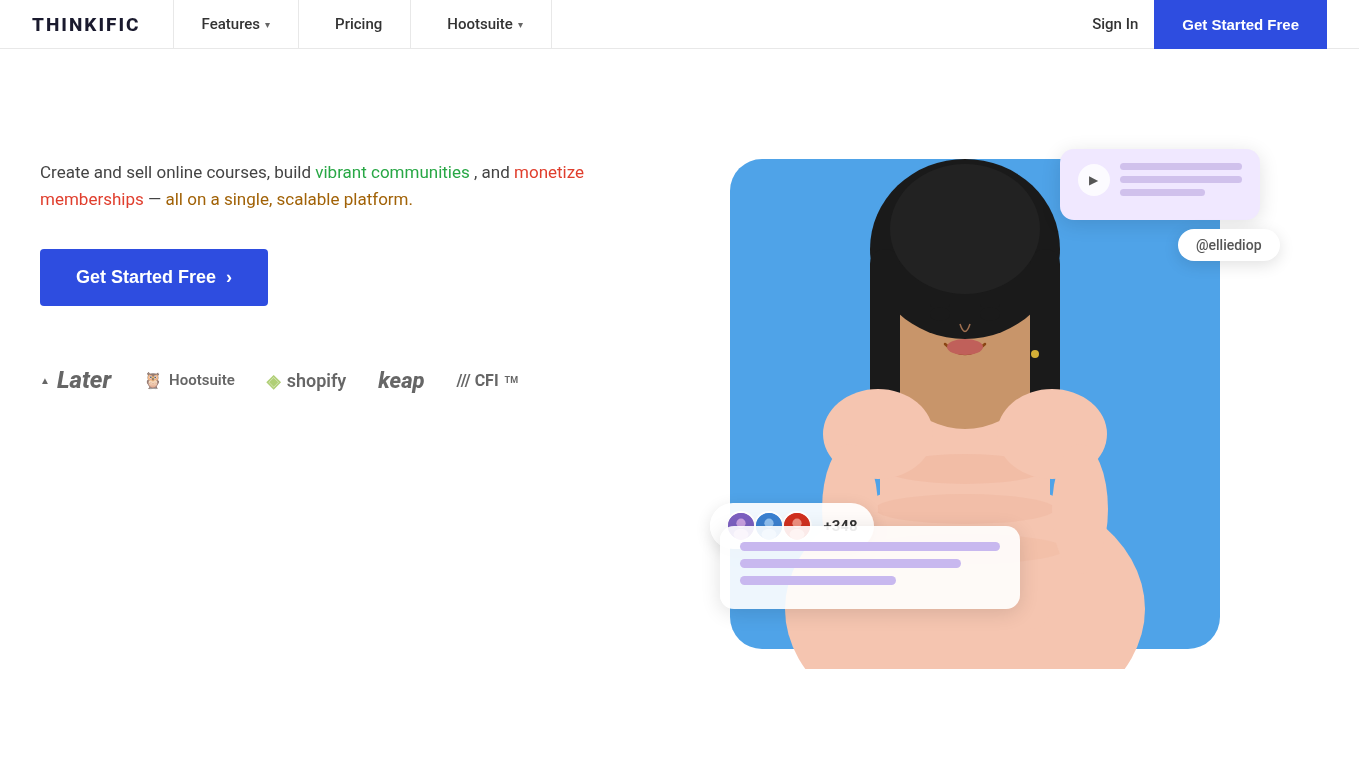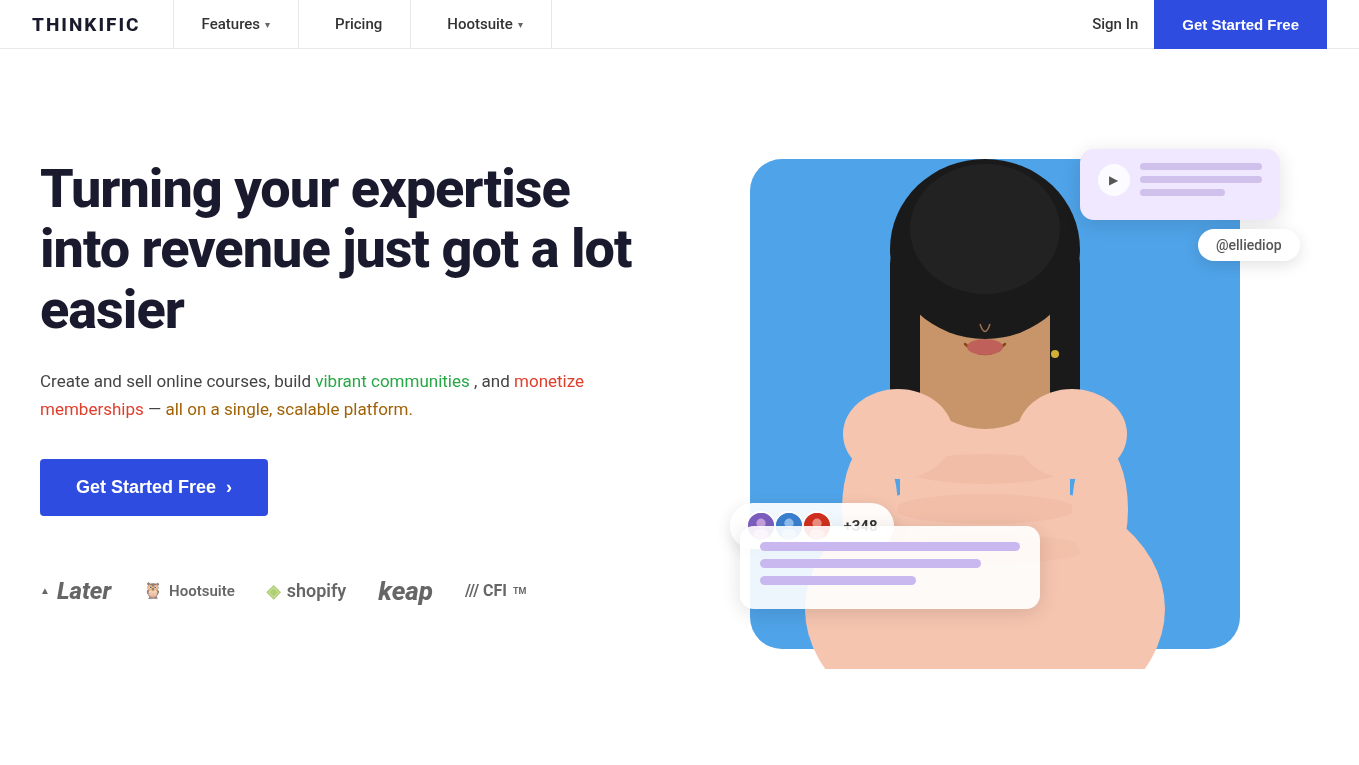--- a/index.html
+++ b/index.html
@@ -139,21 +139,21 @@
       align-items: center;
       gap: 6px;
       font-size: 22px;
       font-weight: 700;
       color: #333;
       opacity: 0.75;
     }
     .logo-later { font-style: italic; font-weight: 800; font-size: 24px; }
     .logo-hootsuite { font-size: 15px; font-weight: 600; }
     .logo-shopify { font-size: 18px; font-weight: 600; }
-    .logo-keap { font-size: 26px; font-weight: 800; font-style: italic; }
+    .logo-keap { font-size: 22px; font-weight: 800; font-style: italic; }
     .logo-cfi { font-size: 16px; font-weight: 700; text-align: center; }
 
     
     .hero-right {
       flex: 1;
       display: flex;
       justify-content: center;
       align-items: flex-start;
       position: relative;
       min-height: 580px;
@@ -321,21 +321,20 @@
   </div>
   <div class="nav-right">
     <span class="sign-in">Sign In</span>
     <button class="get-started-nav">Get Started Free</button>
   </div>
 </nav>
 
 <section class="hero">
 
   <div class="hero-left">
-    <h1 class="hero-title">Turning your expertise into revenue just got a lot easier</h1>
     <p class="hero-subtitle">
       <span>Create and sell online courses, build </span>
       <span class="highlight-green">vibrant communities</span>
       <span>, and </span>
       <span class="highlight-red">monetize memberships</span>
       <span> — </span>
       <span class="highlight-blue">all on a single, scalable platform.</span>
     </p>
     <button class="cta-btn">
       <span>Get Started Free</span>

